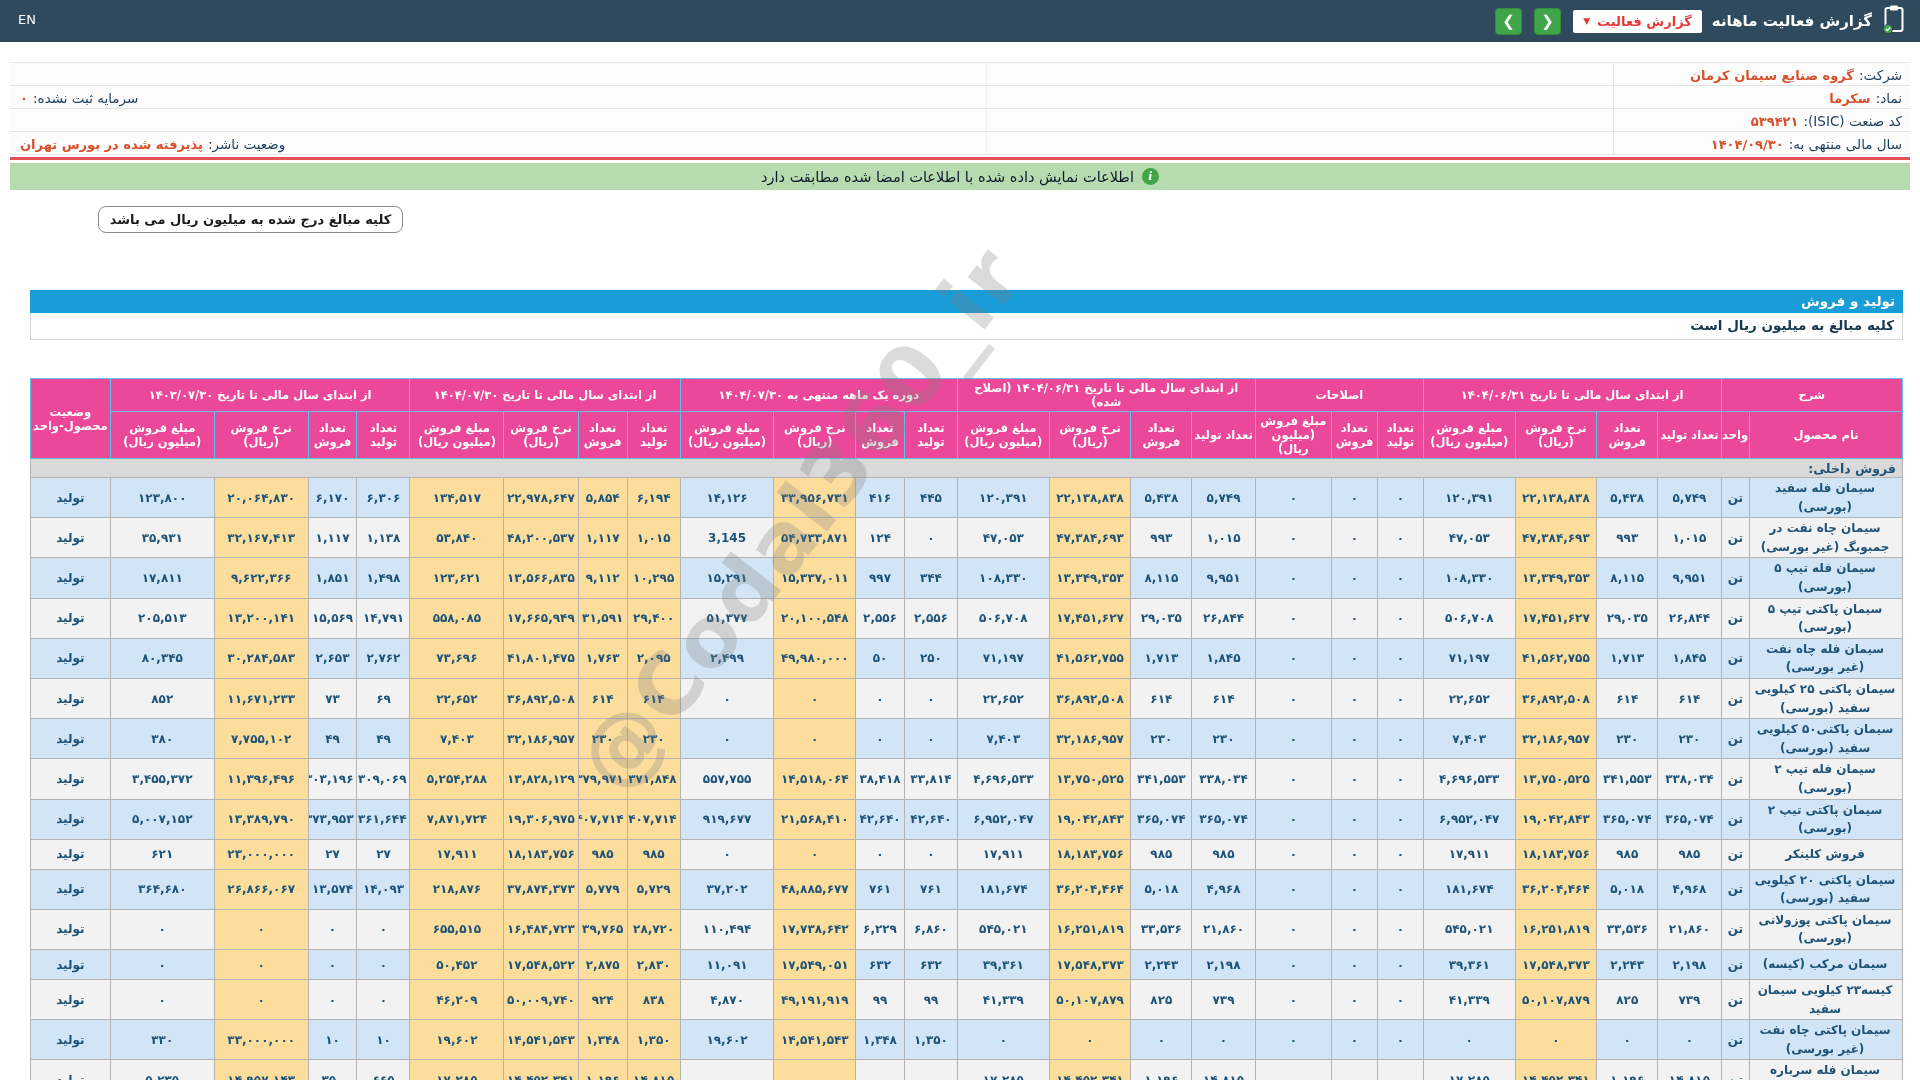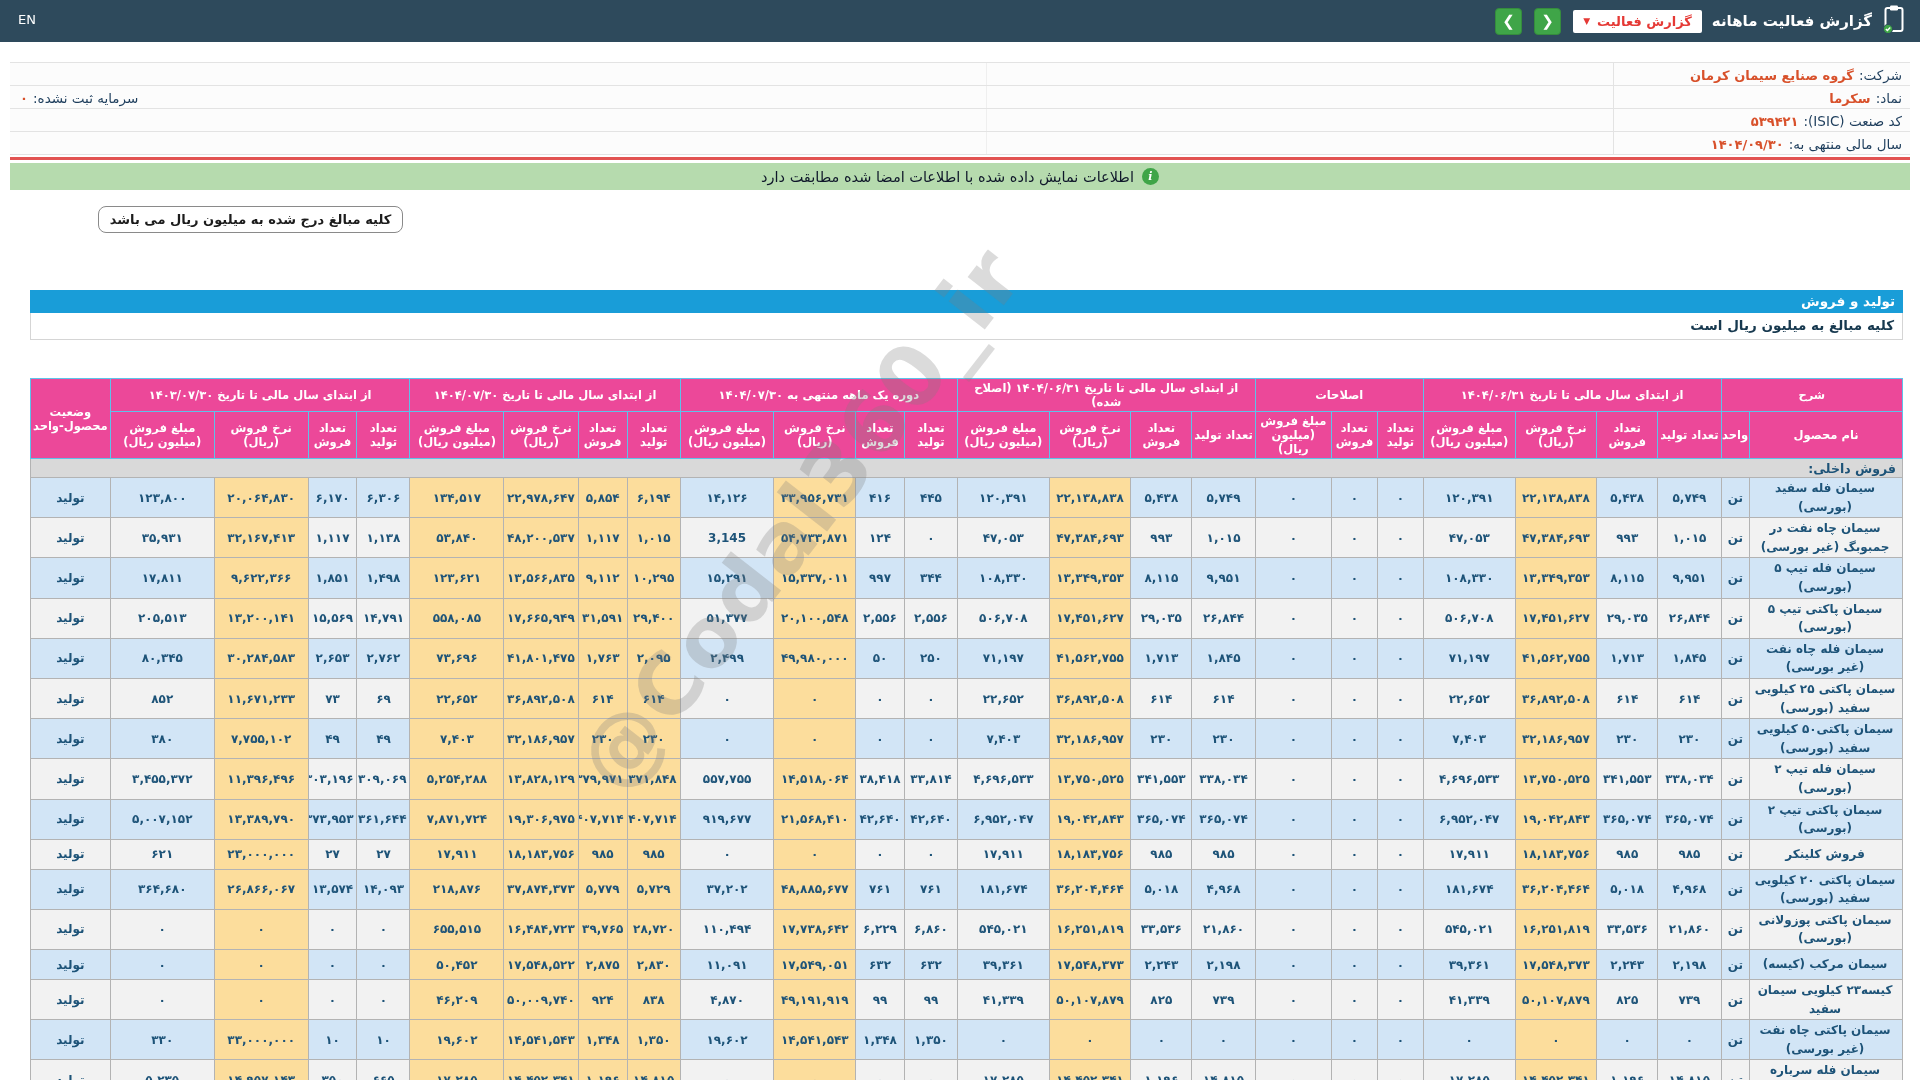--- a/index.html
+++ b/index.html
@@ -118,20 +118,24 @@
       <span class="ival">۵۳۹۴۲۱</span>
     </div>
     <div class="info-c2"></div>
   </div>
   <div class="info-row">
     <div class="info-c1">
       <span class="ilabel">سال مالی منتهی به:</span>
       <span class="ival">۱۴۰۴/۰۹/۳۰</span>
     </div>
     <div class="info-c2"></div>
+    <div class="info-c3">
+      <span class="ilabel">وضعیت ناشر:</span>
+      <span class="ival">پذیرفته شده در بورس تهران</span>
+    </div>
   </div>
 </div>
 <div class="redline"></div>
 <div class="greenbar">
   <span class="info-ico">i</span>
   <span class="txt">اطلاعات نمایش داده شده با اطلاعات امضا شده مطابقت دارد</span>
 </div>
 
 <div class="notewrap">
   <div class="notebox">کلیه مبالغ درج شده به میلیون ریال می باشد</div>

